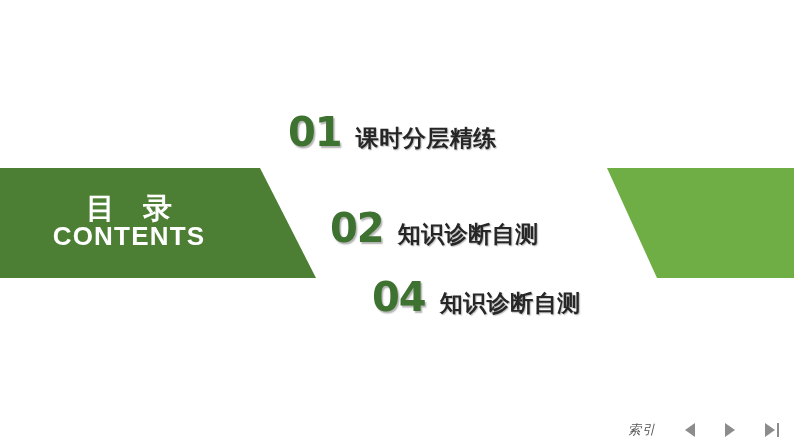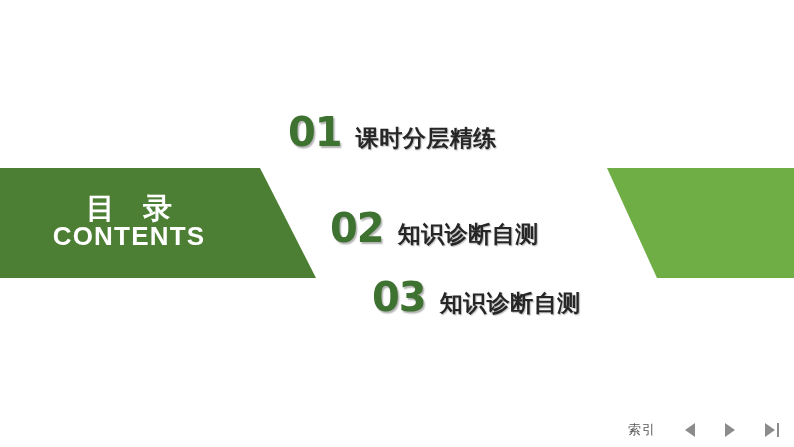--- a/index.html
+++ b/index.html
@@ -113,20 +113,21 @@
   .item-2 { left: 372px; top: 277px; }
 
   
   .nav {
     position: absolute;
     right: 12px;
     bottom: 8px;
     display: flex;
     align-items: center;
     gap: 23px;
+    font-style: italic;
   }
   .nav-label {
     color: #555555;
     font-size: 13px;
     letter-spacing: 1px;
     margin-right: 6px;
   }
   .nav-btn {
     display: inline-flex;
     align-items: center;
@@ -169,21 +170,21 @@
       <span class="toc-num">01</span>
       <span class="toc-label">课时分层精练</span>
     </div>
 
     <div class="toc-item item-1">
       <span class="toc-num">02</span>
       <span class="toc-label">知识诊断自测</span>
     </div>
 
     <div class="toc-item item-2">
-      <span class="toc-num">03</span>
+      <span class="toc-num">04</span>
       <span class="toc-label">知识诊断自测</span>
     </div>
 
   </div>
 
   <div class="nav">
     <span class="nav-label">索引</span>
 
     <span class="nav-btn">
       <span class="tri tri-left"></span>

